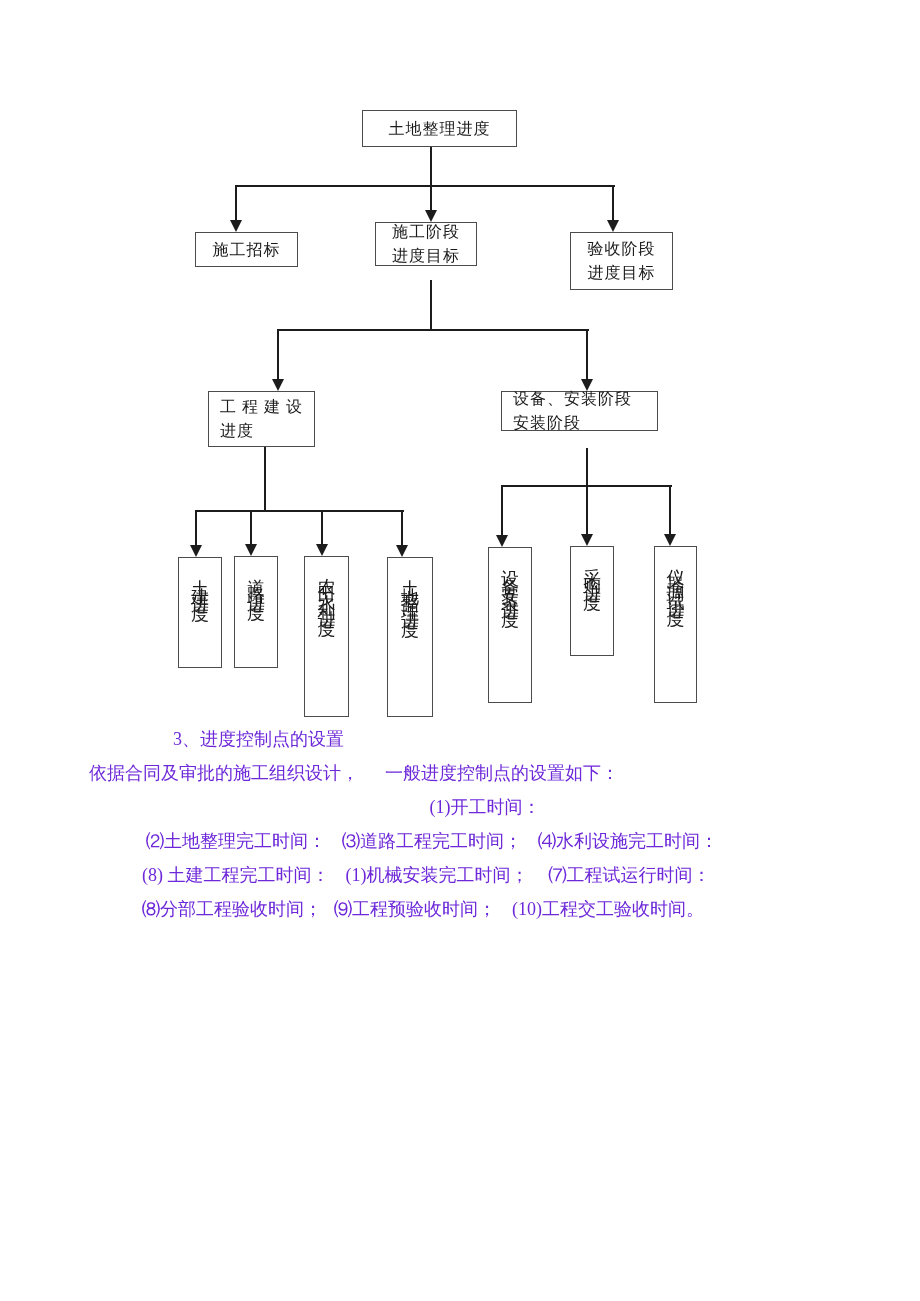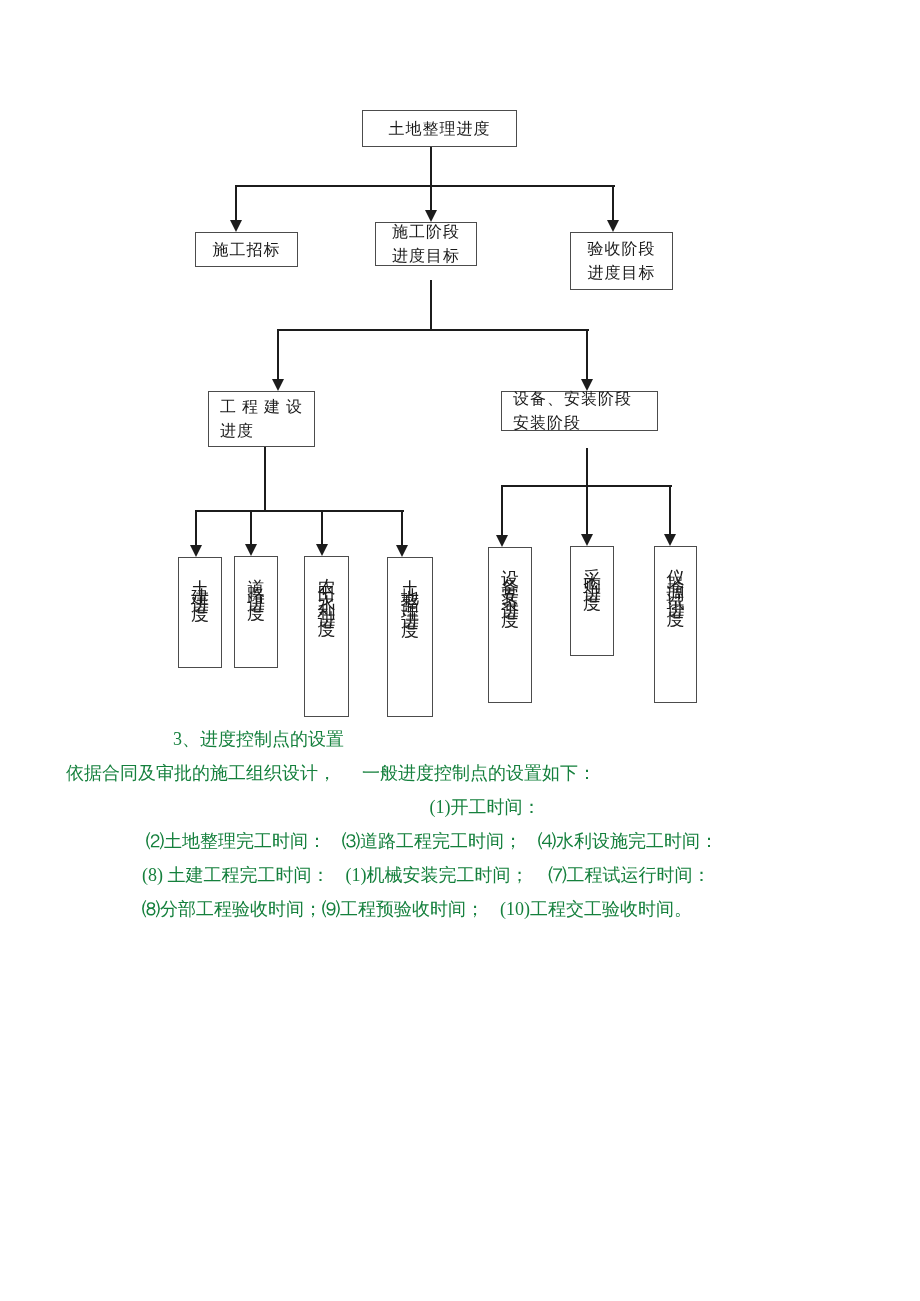--- a/index.html
+++ b/index.html
@@ -52,33 +52,33 @@
     border-left: 6px solid transparent;
     border-right: 6px solid transparent;
     border-top: 12px solid #1c1c1c;
   }
   
   .bodytext {
     position: absolute;
     top: 722px; left: 0; width: 828px;
     font-size: 18px;
     line-height: 34px;
-    color: #15803d;
+    color: #6d28d9;
   }
   .bodytext p { white-space: nowrap; }
   .p-heading { padding-left: 173px; }
-  .p-intro   { padding-left: 66px; }
+  .p-intro   { padding-left: 89px; }
   .p-item1   { padding-left: 142px; text-align: center; }
   .p-row2    { padding-left: 146px; }
   .p-row3    { padding-left: 142px; }
   .p-row4    { padding-left: 142px; }
   .gap26 { margin-left: 26px; }
   .gap20 { margin-left: 20px; }
   .gap16 { margin-left: 16px; text-align: right; }
-  .gap12 { margin-left: 0; }
+  .gap12 { margin-left: 12px; }
 </style>
 </head>
 <body>
 
 <div class="page">
 
   <div>
 
     <div class="ln" style="left:430px;top:147px;width:2px;height:38px"></div>
     <div class="ln" style="left:236px;top:185px;width:379px;height:2px"></div>

